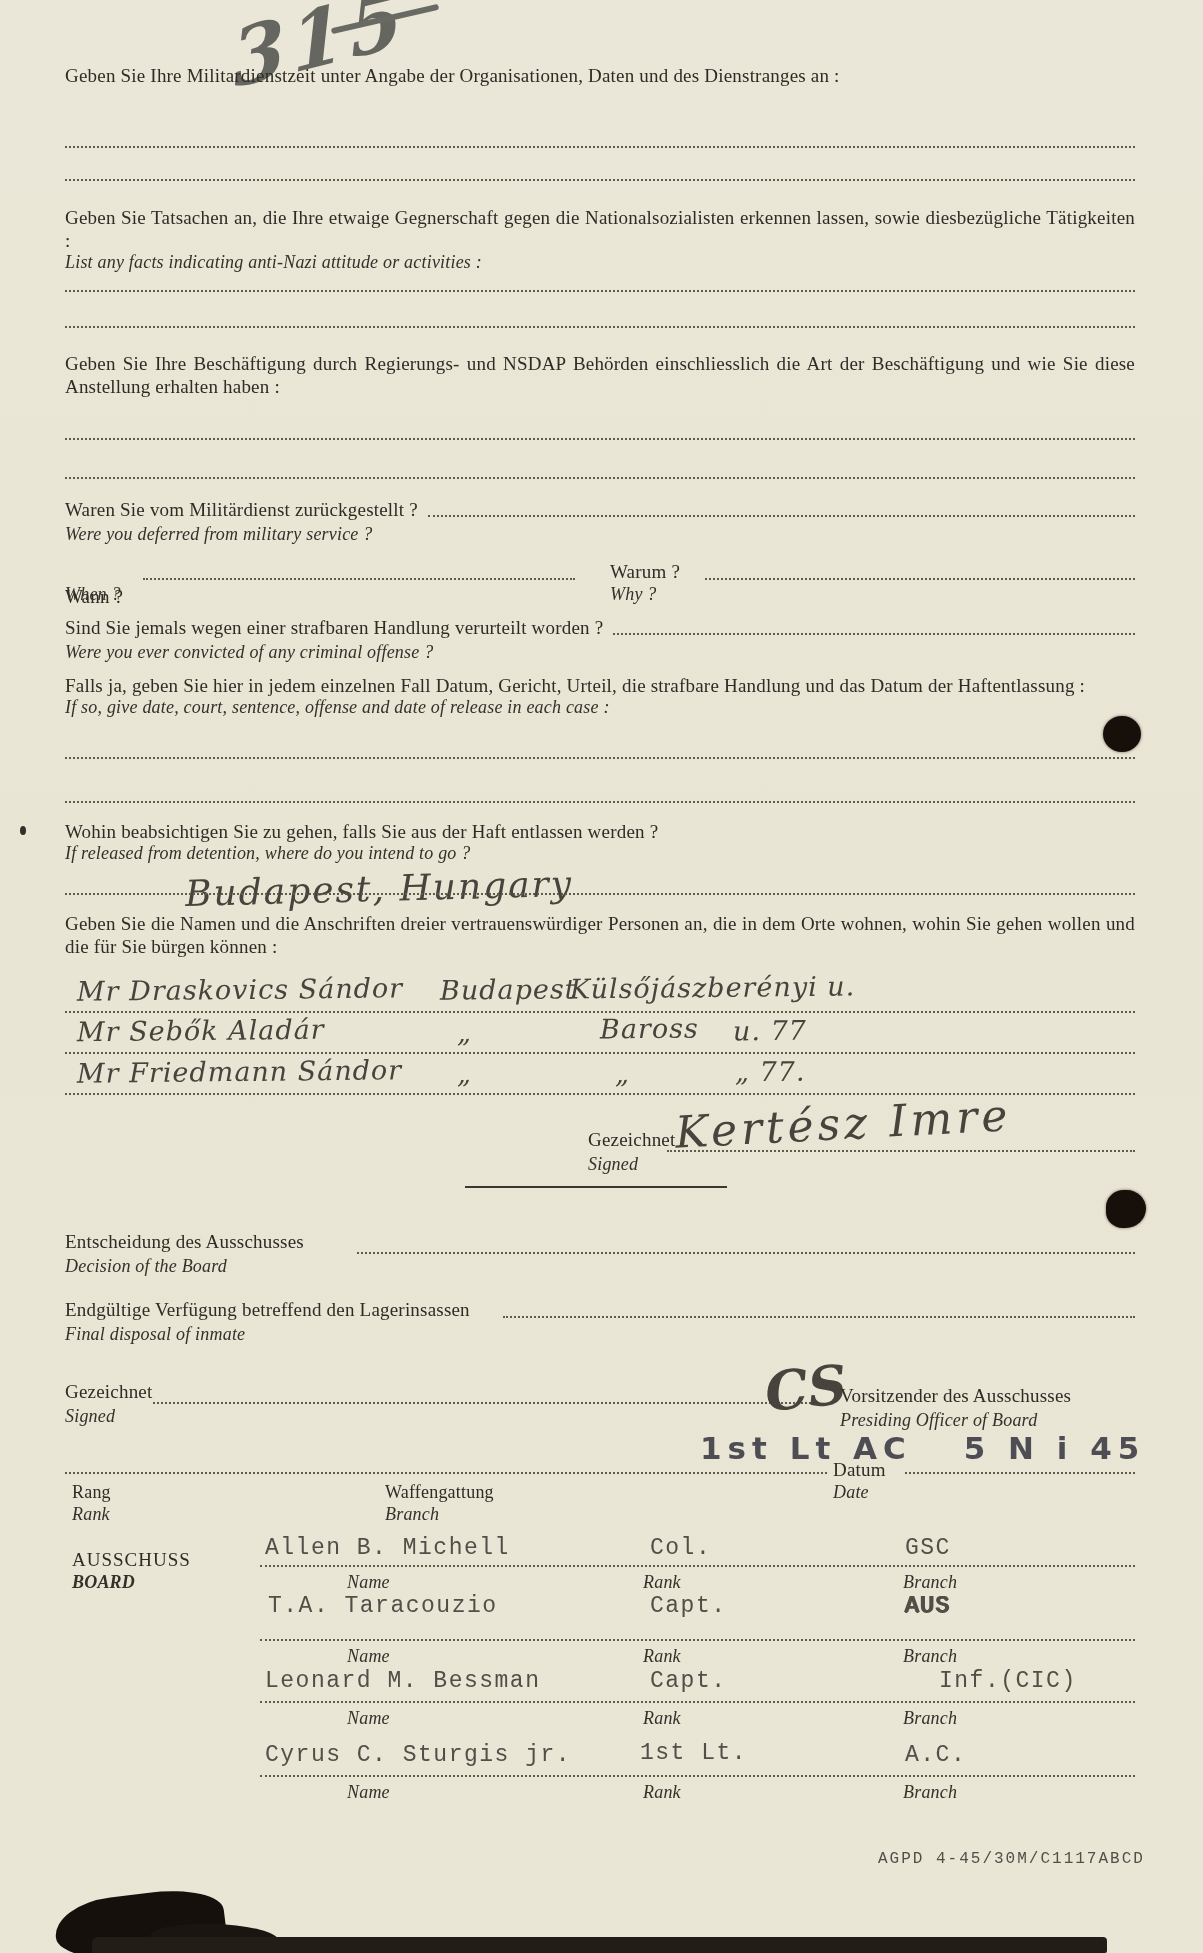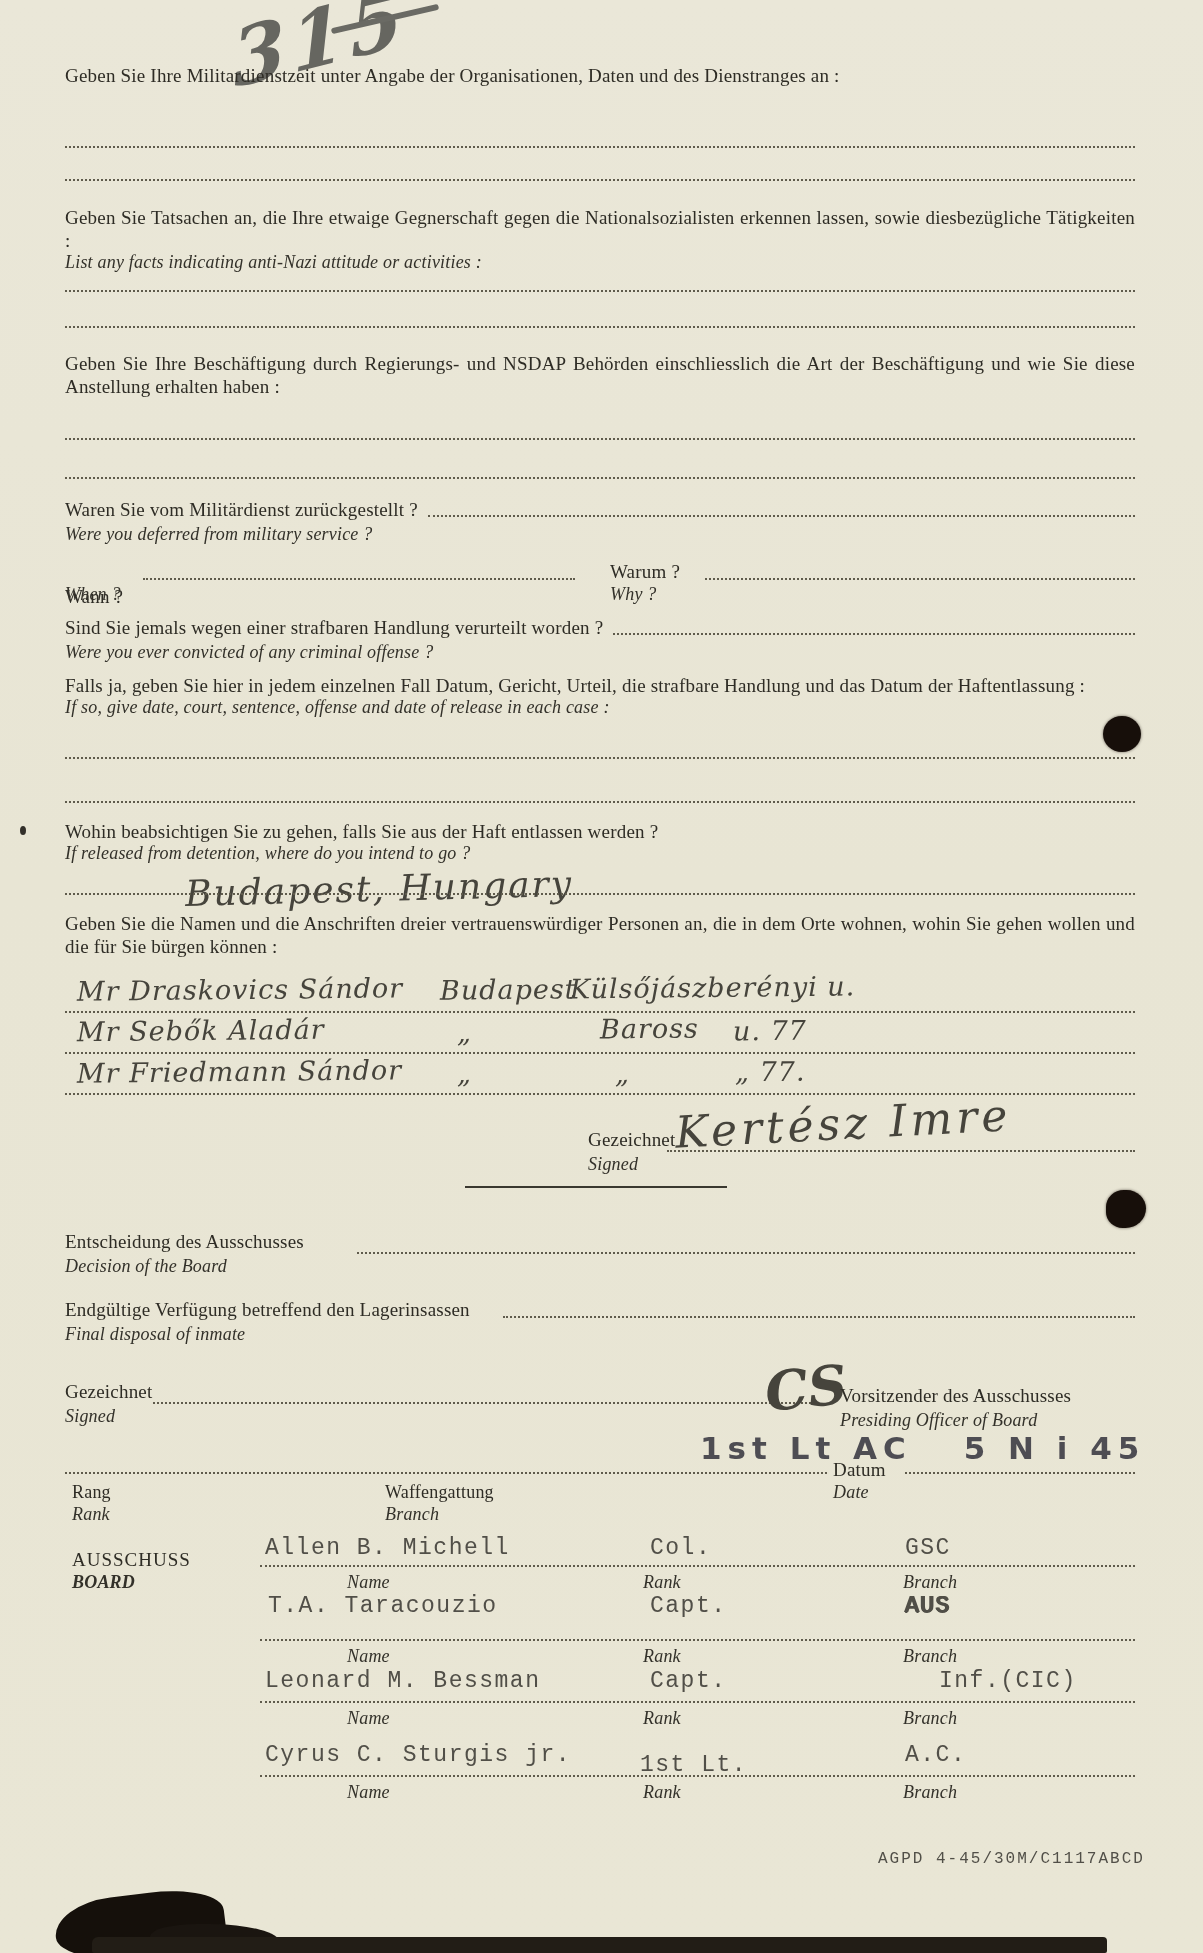--- a/index.html
+++ b/index.html
@@ -202,21 +202,21 @@
 
     <span class="abs typed typed-name" style="left:200px;top:136px;">Leonard M. Bessman</span>
     <span class="abs typed typed-name" style="left:585px;top:136px;">Capt.</span>
     <span class="abs typed typed-name" style="left:828px;top:136px;margin-left:46px;">Inf.(CIC)</span>
     <div class="abs dots" style="left:195px;top:169px;right:0;"></div>
     <span class="abs en" style="left:282px;top:176px;">Name</span>
     <span class="abs en" style="left:578px;top:176px;">Rank</span>
     <span class="abs en" style="left:838px;top:176px;">Branch</span>
 
     <span class="abs typed typed-name" style="left:200px;top:210px;">Cyrus C. Sturgis jr.</span>
-    <span class="abs typed typed-name" style="left:575px;top:220px;">1st Lt.</span>
+    <span class="abs typed typed-name" style="left:575px;top:208px;">1st Lt.</span>
     <span class="abs typed typed-name" style="left:840px;top:210px;">A.C.</span>
     <div class="abs dots" style="left:195px;top:243px;right:0;"></div>
     <span class="abs en" style="left:282px;top:250px;">Name</span>
     <span class="abs en" style="left:578px;top:250px;">Rank</span>
     <span class="abs en" style="left:838px;top:250px;">Branch</span>
   </div>
 
   <span class="abs typed" style="left:878px;top:1850px;font-size:16px;letter-spacing:2px;">AGPD 4-45/30M/C1117ABCD</span>
 
   <div class="abs" style="left:55px;top:1894px;width:170px;height:62px;background:#15100b;border-radius:45% 55% 40% 60% / 70% 55% 45% 60%;transform:rotate(-7deg);"></div>

